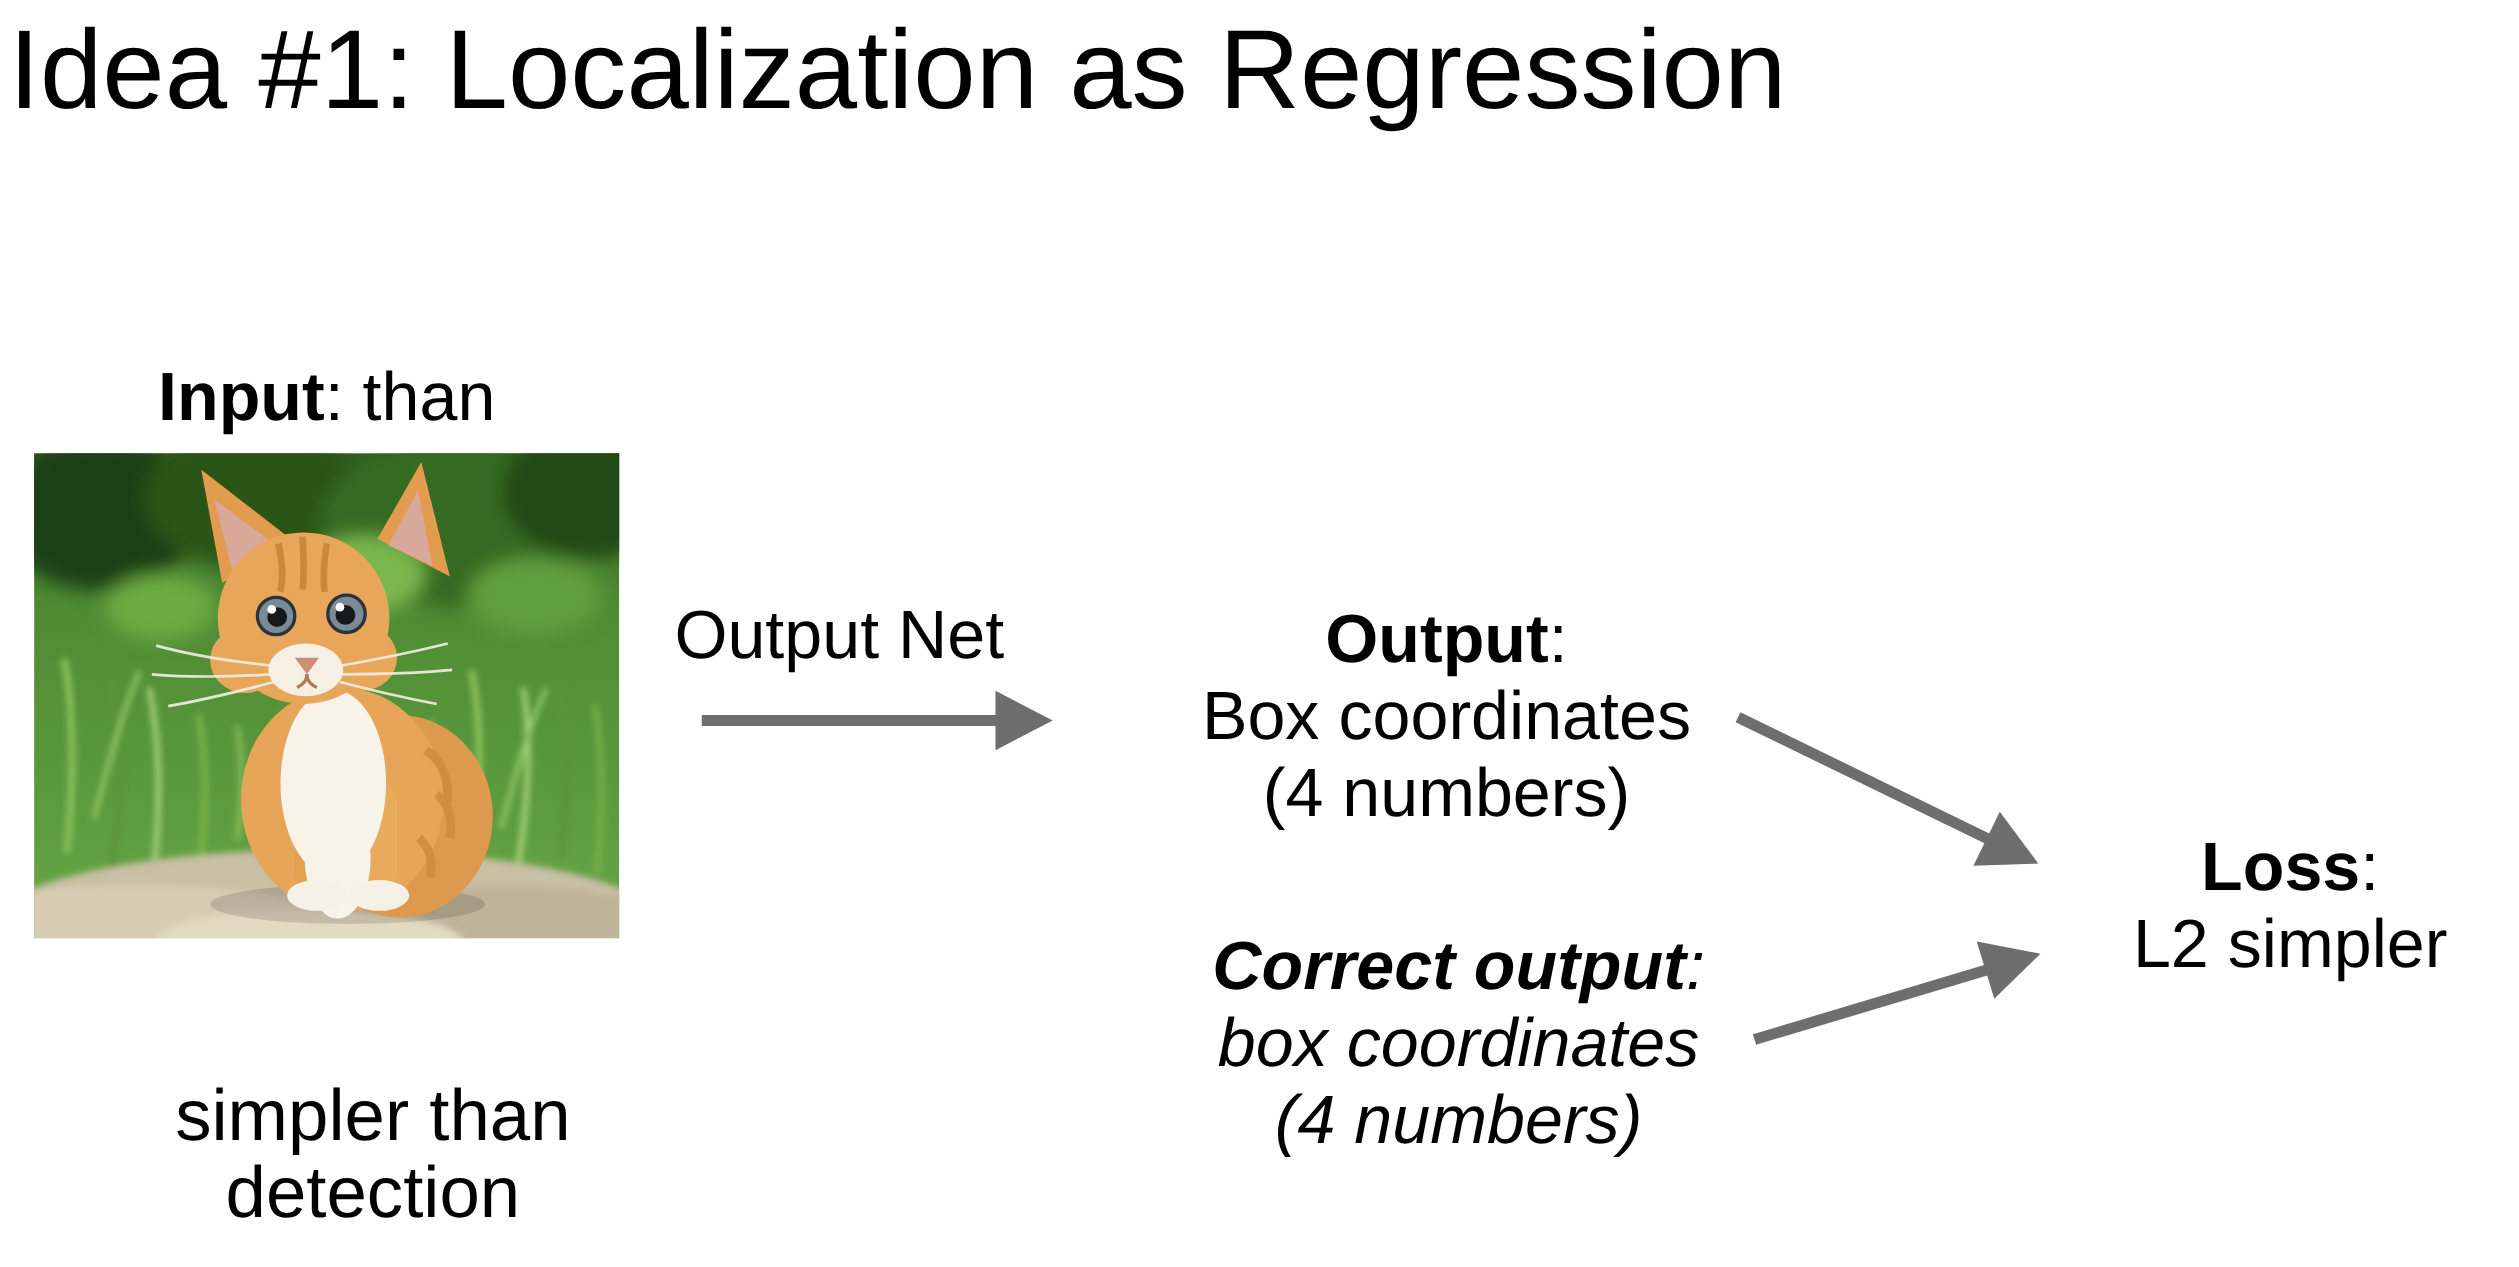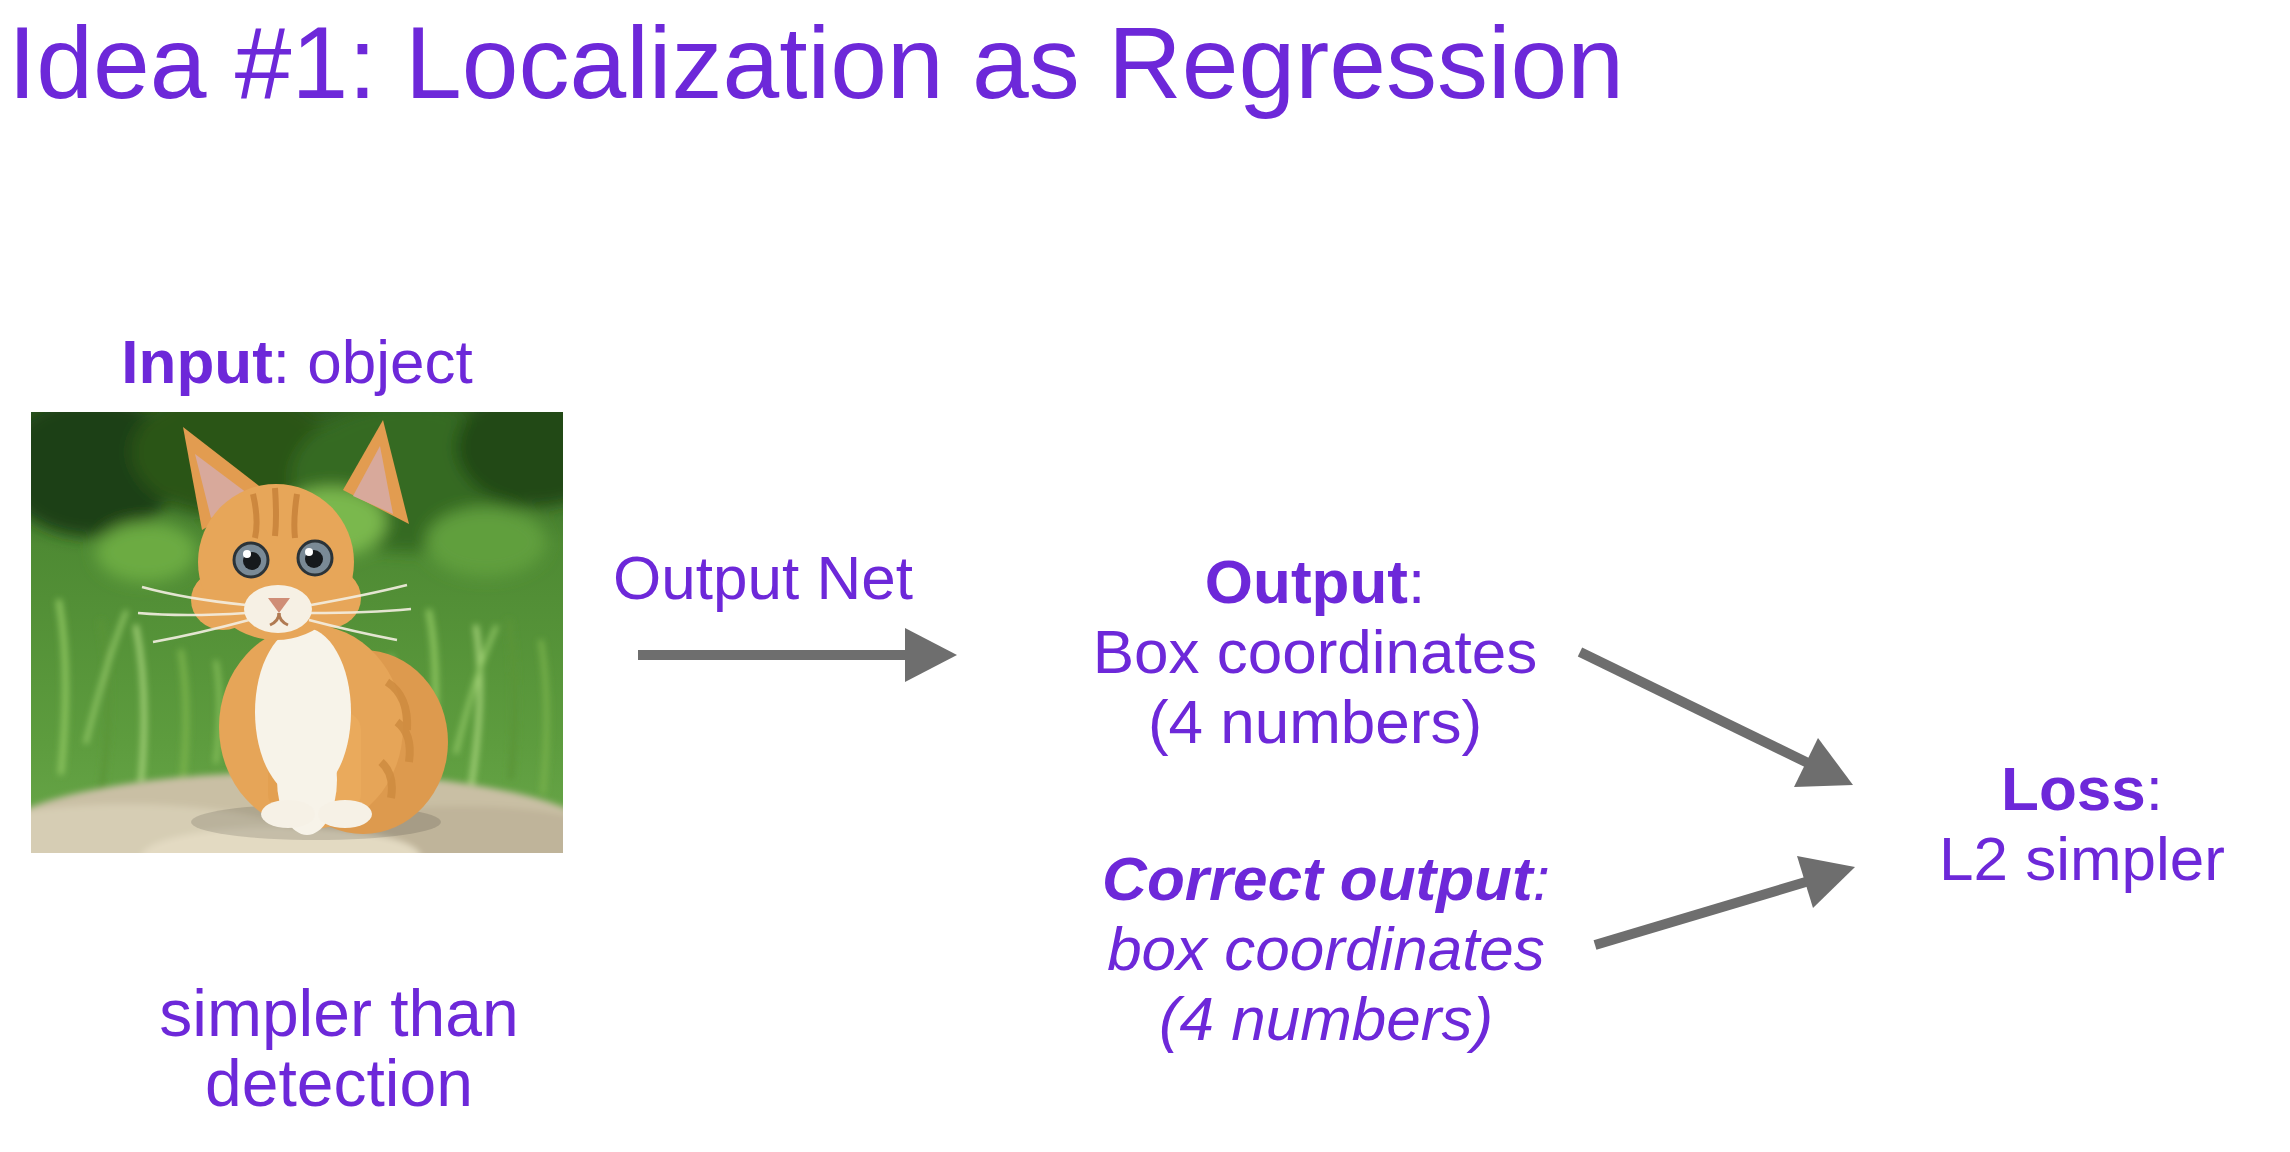--- a/index.html
+++ b/index.html
@@ -1,21 +1,21 @@
 <!DOCTYPE html>
 <html><head>
 <meta charset="utf-8">
 <style>
   html,body{margin:0;padding:0;background:#fff;}
   .slide{
     position:relative;
     width:2290px;height:1152px;
     background:#fff;
     font-family:"Liberation Sans","DejaVu Sans",sans-serif;
-    color:#6d28d9;
+    color:#000000;
     overflow:hidden;
   }
   .abs{position:absolute;}
   .title{
     left:8px;top:2px;
     font-size:102px;line-height:1.2;
     white-space:nowrap;
   }
   .body-text{font-size:62px;line-height:70px;}
   .center{text-align:center;}
@@ -31,21 +31,21 @@
   .arrow-layer{left:0;top:0;width:2290px;height:1152px;pointer-events:none;}
 </style>
 </head>
 <body>
 
 <div class="slide">
 
   <div class="abs title">Idea #1: Localization as Regression</div>
 
   <div class="abs body-text center input-label">
-    <span class="b">Input</span><span>: object</span>
+    <span class="b">Input</span><span>: than</span>
   </div>
 
   <div class="abs cat-frame">
     <svg viewBox="0 0 532 441" preserveAspectRatio="none">
       <defs>
         <linearGradient id="gGrass" x1="0" y1="0" x2="0" y2="1">
           <stop offset="0" stop-color="#2f5c20"></stop>
           <stop offset="0.3" stop-color="#4e8a33"></stop>
           <stop offset="0.75" stop-color="#5d9c3e"></stop>
           <stop offset="1" stop-color="#6aa84a"></stop>

